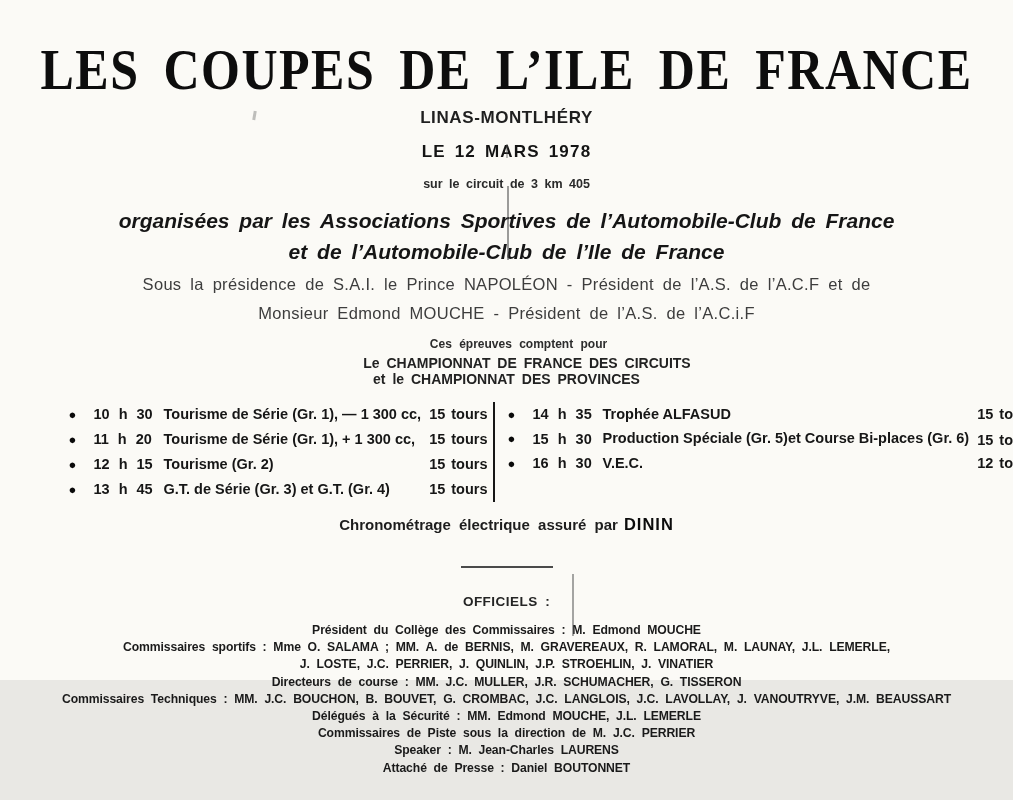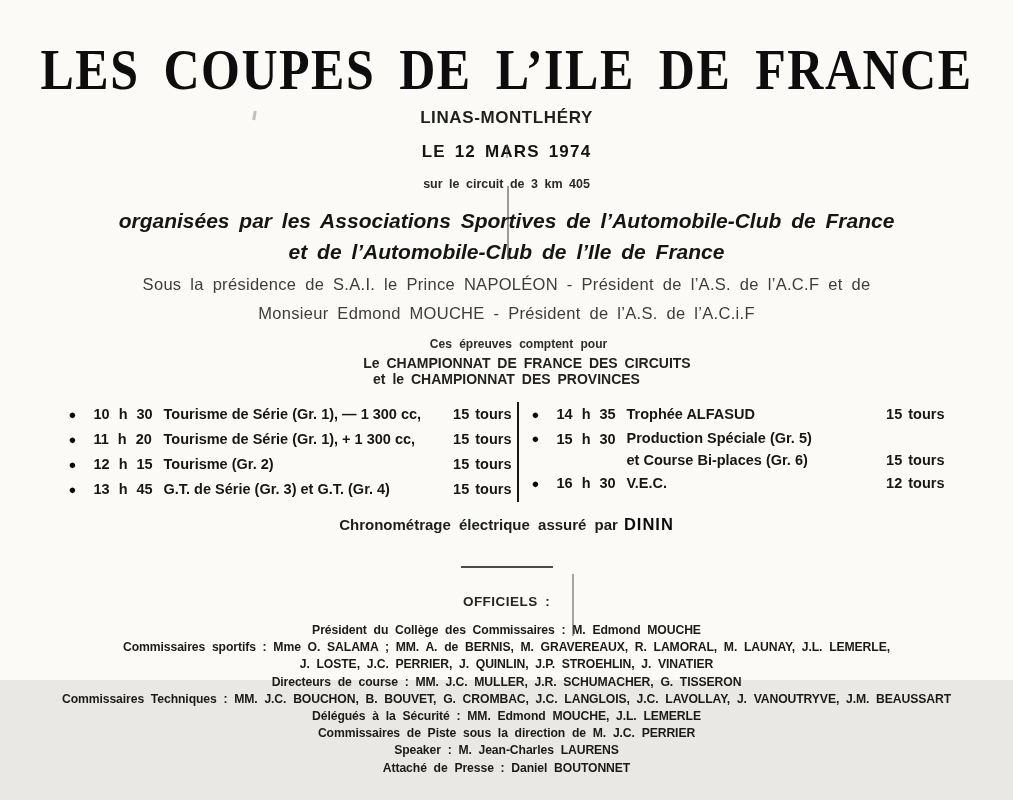--- a/index.html
+++ b/index.html
@@ -131,21 +131,21 @@
     width: 70px;
     word-spacing: 5px;
   }
   .srow .label { }
   .srow .tours {
     margin-left: auto;
     padding-left: 8px;
     word-spacing: 2px;
   }
   .srow.two-line { align-items: flex-start; }
-  .label-block { display: flex; flex-direction: column; line-height: 22px; }
+  .label-block { display: flex; flex-direction: row; line-height: 22px; }
   .srow.two-line .bullet, .srow.two-line .time { line-height: 24px; }
   .srow.two-line .tours { align-self: flex-end; line-height: 22px; }
   
   .timing {
     margin-top: 13px;
     text-align: center;
     font-size: 15px;
     font-weight: bold;
     word-spacing: 4px;
     color: #1d1d1d;
@@ -193,21 +193,21 @@
   .a4 { left: 506px; top: 144px; width: 2px; height: 14px; opacity: 0.4; }
 </style>
 </head>
 <body>
 
 <div class="page">
 
   <h1 class="title">LES COUPES DE L’ILE DE FRANCE</h1>
 
   <div class="location">LINAS-MONTLHÉRY</div>
-  <div class="date">LE 12 MARS 1974</div>
+  <div class="date">LE 12 MARS 1978</div>
   <div class="circuit">sur le circuit de 3 km 405</div>
 
   <div class="organizers">
     <div>organisées par les Associations Sportives de l’Automobile-Club de France</div>
     <div>et de l’Automobile-Club de l’Ile de France</div>
   </div>
 
   <div class="presidency">
     <div>Sous la présidence de S.A.I. le Prince NAPOLÉON - Président de l’A.S. de l’A.C.F et de</div>
     <div>Monsieur Edmond MOUCHE - Président de l’A.S. de l’A.C.i.F</div>

